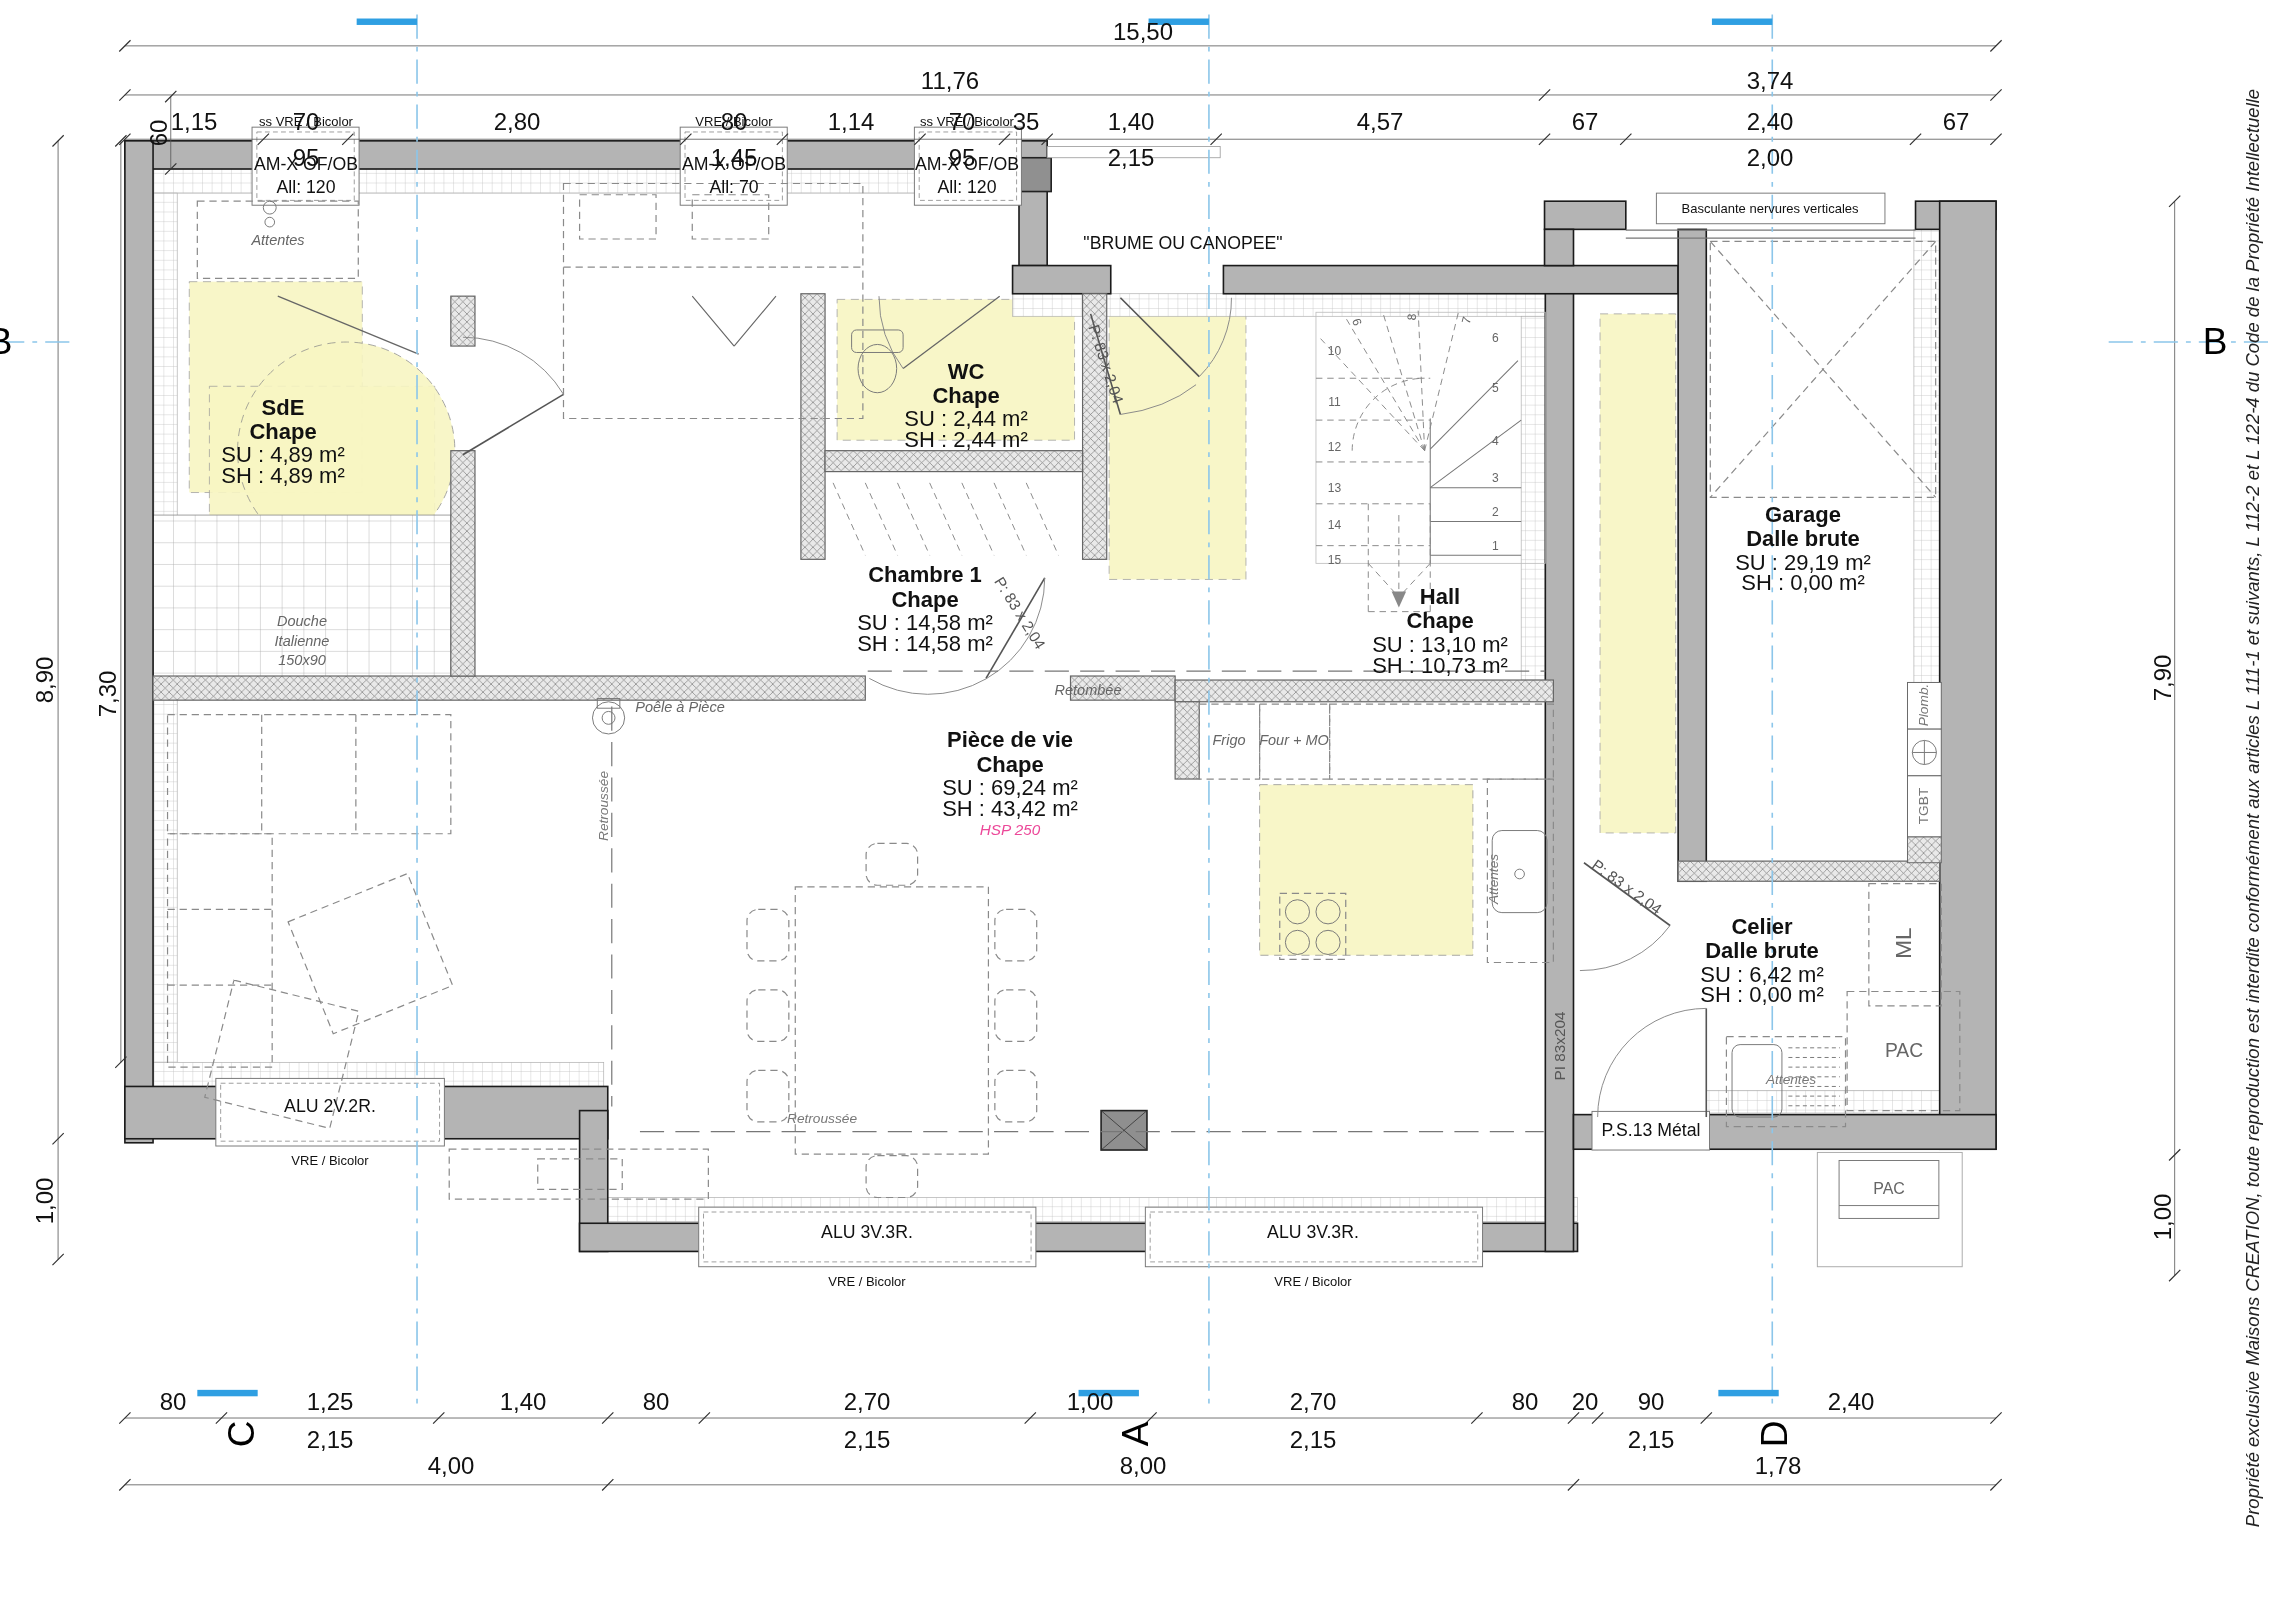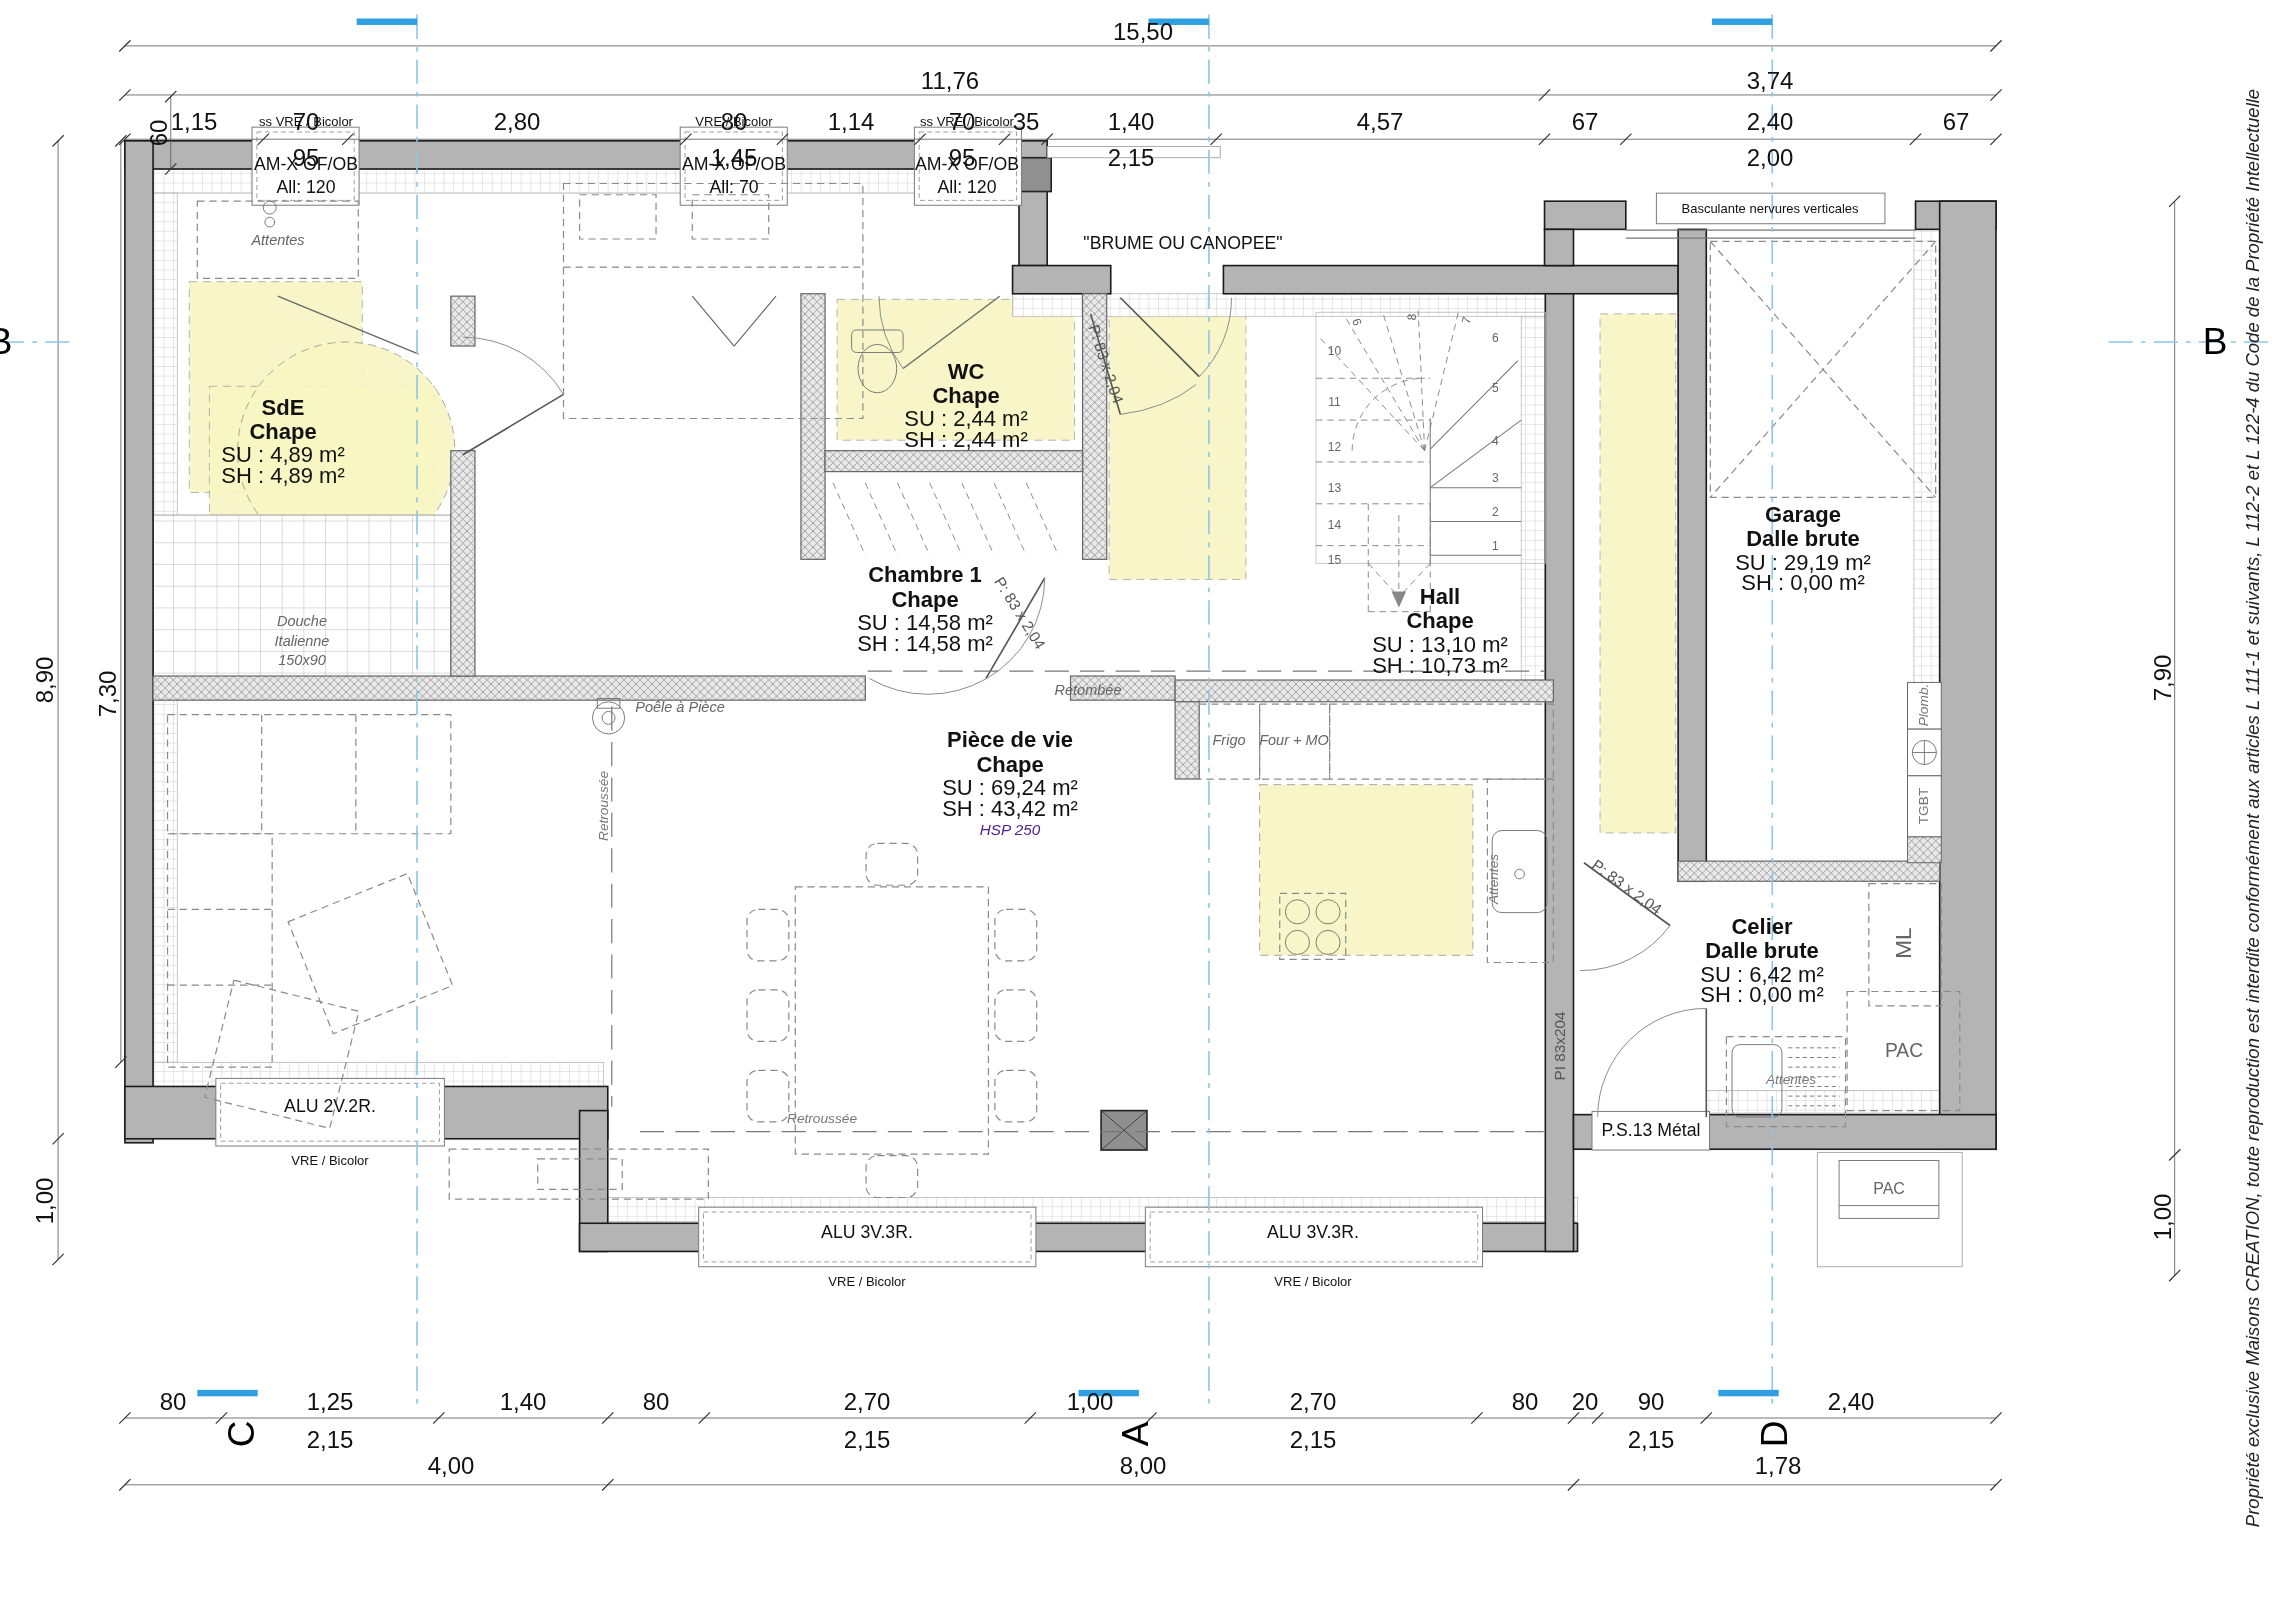--- a/index.html
+++ b/index.html
@@ -5,21 +5,21 @@
   html,body{margin:0;padding:0;background:#fff;}
   .canvas{position:relative;width:2273px;height:1616px;background:#ffffff;
           font-family:"Liberation Sans",sans-serif;overflow:hidden;}
   .plan-svg{position:absolute;left:0;top:0;}
   
   .lbl{position:absolute;transform:translate(-50%,-50%);white-space:nowrap;color:#111;line-height:1;}
   .rot{transform:translate(-50%,-50%) rotate(-90deg);}
   .dim{font-size:24px;}
   .rt{font-weight:bold;font-size:22px;}
   .rv{font-size:22px;}
-  .rvi{font-size:15.3px;font-style:italic;color:#4c1d95;}
+  .rvi{font-size:15.3px;font-style:italic;color:#ec4899;}
   .wlab{font-size:17.7px;text-align:right;}
   .wtype{font-size:13px;}
   .ann{font-size:14.5px;font-style:italic;color:#666;}
   .ann2{font-size:13.7px;font-style:italic;color:#777;}
   .gray{color:#666;}
   .marker{font-size:37px;color:#000;}
   .doorlab{font-size:15.3px;color:#555;}
   .copyright{font-size:18.5px;font-style:italic;color:#222;}
 </style>
 </head>

